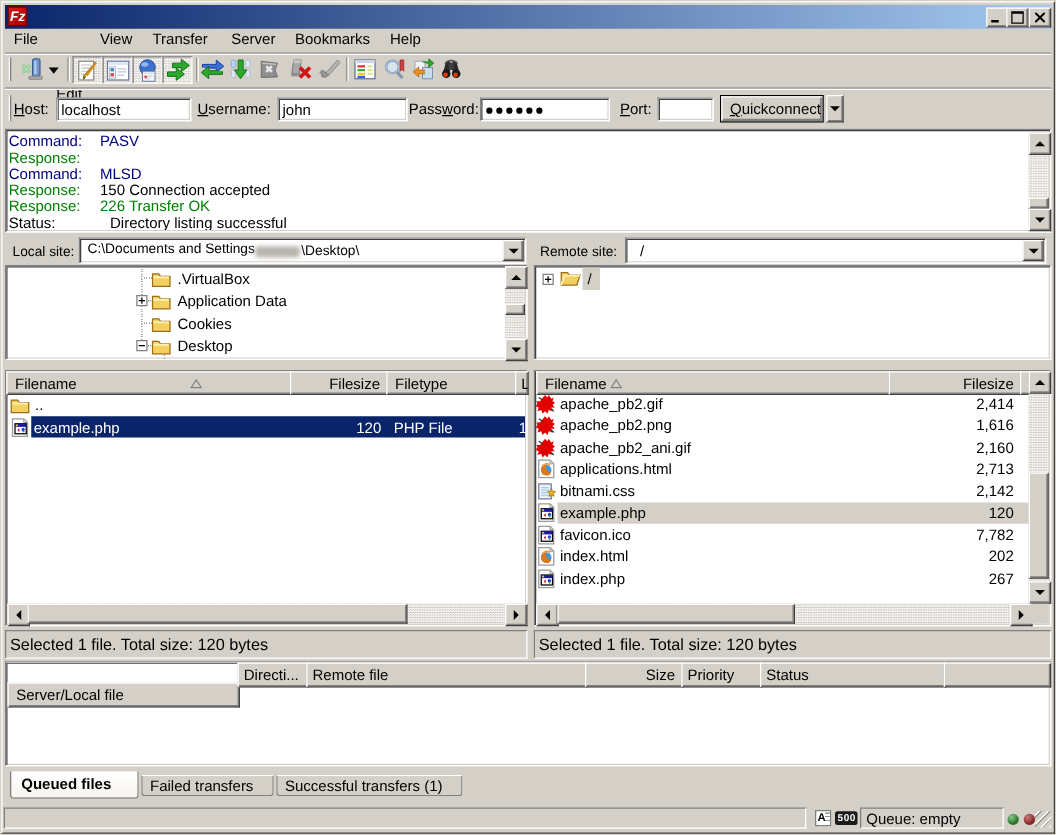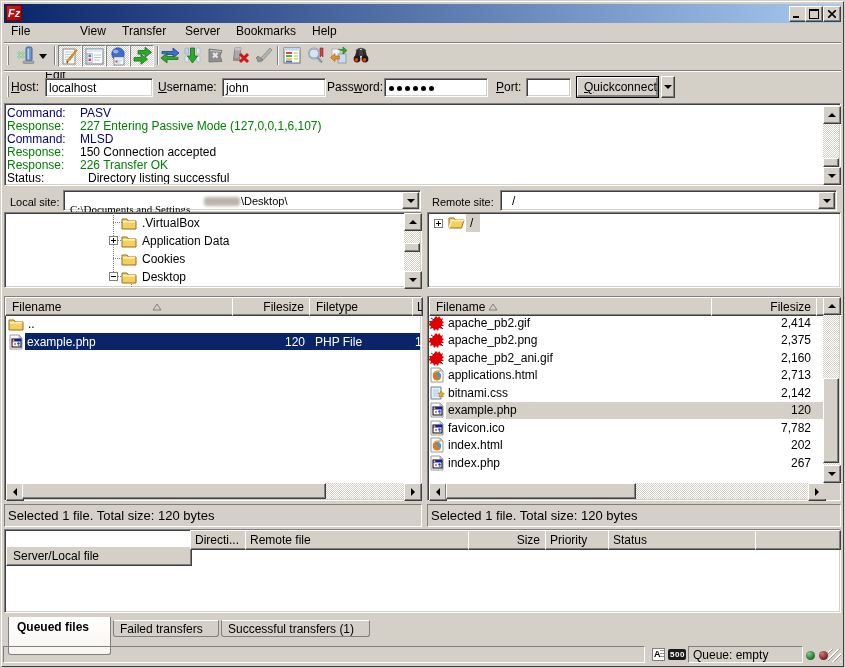--- a/index.html
+++ b/index.html
@@ -241,21 +241,20 @@
   <div class="abs raised2 gray" style="left:661px;top:5px;width:14px;height:22px;box-sizing:border-box;">
         <div class="tri-dn abs" style="left:2px;top:8px;"></div>
       </div>
 </div>
 
 <div class="abs sunken2 white" style="left:4px;top:103px;width:837px;height:83px;box-sizing:border-box;"></div>
 <div id="log" class="abs" style="left:4px;top:105px;width:830px;height:79px;overflow:hidden;">
   <div class="lbl" style="left:3px;top:1px;color:#000080;">Command:</div>
       <div class="lbl" style="left:76px;top:1px;color:#000080;">PASV</div>
   <div class="lbl" style="left:3px;top:14px;color:#008000;">Response:</div>
-      <div class="lbl" style="left:76px;top:14px;color:#008000;">227 Entering Passive Mode (127,0,0,1,6,107)</div>
   <div class="lbl" style="left:3px;top:27px;color:#000080;">Command:</div>
       <div class="lbl" style="left:76px;top:27px;color:#000080;">MLSD</div>
   <div class="lbl" style="left:3px;top:40px;color:#008000;">Response:</div>
       <div class="lbl" style="left:76px;top:40px;color:#000000;">150 Connection accepted</div>
   <div class="lbl" style="left:3px;top:53px;color:#008000;">Response:</div>
       <div class="lbl" style="left:76px;top:53px;color:#008000;">226 Transfer OK</div>
   <div class="lbl" style="left:3px;top:66px;">Status:</div>
       <div class="lbl" style="left:84px;top:66px;">Directory listing successful</div>
 </div>
 <div id="logsb" class="abs" style="left:823px;top:106px;width:16px;height:77px;">
@@ -265,21 +264,21 @@
       </div>
   <div class="thumb" style="left:0;top:52px;width:16px;height:9px;box-sizing:border-box;"></div>
   <div class="sbbtn" style="left:0;top:61px;width:16px;height:16px;">
         <div class="tri-dn"></div>
       </div>
 </div>
 
 <div id="localsite" class="abs" style="left:0;top:188px;width:423px;height:24px;">
   <span class="lbl" style="left:10px;top:8px;font-size:11px;">Local site:</span>
   <div class="abs sunken2 white" style="left:63px;top:2px;width:358px;height:21px;box-sizing:border-box;">
-    <span class="lbl" style="left:6px;top:12px;font-size:11px;font-family:Liberation Serif, serif;">C:\Documents and Settings</span>
+    <span class="lbl" style="left:6px;top:2px;font-size:11px;">C:\Documents and Settings</span>
     <div class="abs" style="left:140px;top:6px;width:36px;height:9px;background:#b9b5ae;filter:blur(1.5px);border-radius:3px;"></div>
     <span class="lbl" style="left:177px;top:4px;font-size:11px;">\Desktop\</span>
     <div class="abs raised2 gray" style="right:1px;top:1px;width:17px;height:17px;box-sizing:border-box;">
           <div class="tri-dn abs" style="left:4px;top:6px;"></div>
         </div>
   </div>
 </div>
 <div id="remotesite" class="abs" style="left:423px;top:188px;width:422px;height:24px;">
   <span class="lbl" style="left:9px;top:8px;font-size:11px;">Remote site:</span>
   <div class="abs sunken2 white" style="left:77px;top:2px;width:337px;height:21px;box-sizing:border-box;">
@@ -435,21 +434,21 @@
   <div class="abs" style="left:19px;top:106px;width:378px;height:17px;background:#d4d0c8;"></div>
   <svg class="abs" style="left:2px;top:19px;width:16px;height:16px;">
         <use href="#i-feather"></use>
       </svg>
   <span class="lbl" style="left:21px;top:20px;">apache_pb2.gif</span>
       <span class="lbl" style="right:30px;top:20px;">2,414</span>
   <svg class="abs" style="left:2px;top:36px;width:16px;height:16px;">
         <use href="#i-feather"></use>
       </svg>
   <span class="lbl" style="left:21px;top:37px;">apache_pb2.png</span>
-      <span class="lbl" style="right:30px;top:37px;">2,375</span>
+      <span class="lbl" style="right:30px;top:37px;">1,616</span>
   <svg class="abs" style="left:2px;top:54px;width:16px;height:16px;">
         <use href="#i-feather"></use>
       </svg>
   <span class="lbl" style="left:21px;top:55px;">apache_pb2_ani.gif</span>
       <span class="lbl" style="right:30px;top:55px;">2,160</span>
   <svg class="abs" style="left:2px;top:71px;width:16px;height:16px;">
         <use href="#i-ff"></use>
       </svg>
   <span class="lbl" style="left:21px;top:72px;">applications.html</span>
       <span class="lbl" style="right:30px;top:72px;">2,713</span>
@@ -527,21 +526,21 @@
   <div class="hdr" style="left:751px;top:1px;width:84px;height:18px;"></div>
 </div>
 
 <div id="tabs" class="abs" style="left:0;top:617px;width:845px;height:22px;">
   <div class="abs" style="left:113px;top:3px;width:106px;height:17px;background:#d4d0c8;border:1px solid #808080;border-top:1px solid #fff;border-radius:0 0 3px 3px;box-sizing:border-box;">
         <span class="lbl" style="left:6px;top:1px;">Failed transfers</span>
       </div>
   <div class="abs" style="left:221px;top:3px;width:149px;height:17px;background:#d4d0c8;border:1px solid #808080;border-top:1px solid #fff;border-radius:0 0 3px 3px;box-sizing:border-box;">
         <span class="lbl" style="left:6px;top:1px;">Successful transfers (1)</span>
       </div>
-  <div class="abs" style="left:8px;top:0px;width:103px;height:38px;background:linear-gradient(#ffffff,#f7f5f0);border:1px solid #808080;border-top:none;border-radius:0 0 3px 3px;box-sizing:border-box;">
+  <div class="abs" style="left:8px;top:0px;width:103px;height:22px;background:linear-gradient(#ffffff,#f7f5f0);border:1px solid #808080;border-top:none;border-radius:0 0 3px 3px;box-sizing:border-box;">
         <span class="lbl" style="left:8px;top:3px;font-weight:bold;">Queued files</span>
       </div>
 </div>
 
 <div id="statusbar" class="abs" style="left:0;top:644px;width:845px;height:20px;">
   <div class="abs sunken1" style="left:3px;top:2px;width:642px;height:17px;box-sizing:border-box;"></div>
   <div class="abs" style="left:652px;top:4px;width:13px;height:13px;background:#fff;border:1px solid #808080;box-sizing:border-box;">
     <span style="position:absolute;left:1px;top:0px;font-size:9px;font-weight:bold;">A</span>
     <div class="abs" style="left:7px;top:1px;width:4px;height:9px;background:repeating-linear-gradient(to bottom,#999 0 1px,transparent 1px 3px);"></div>
   </div>

